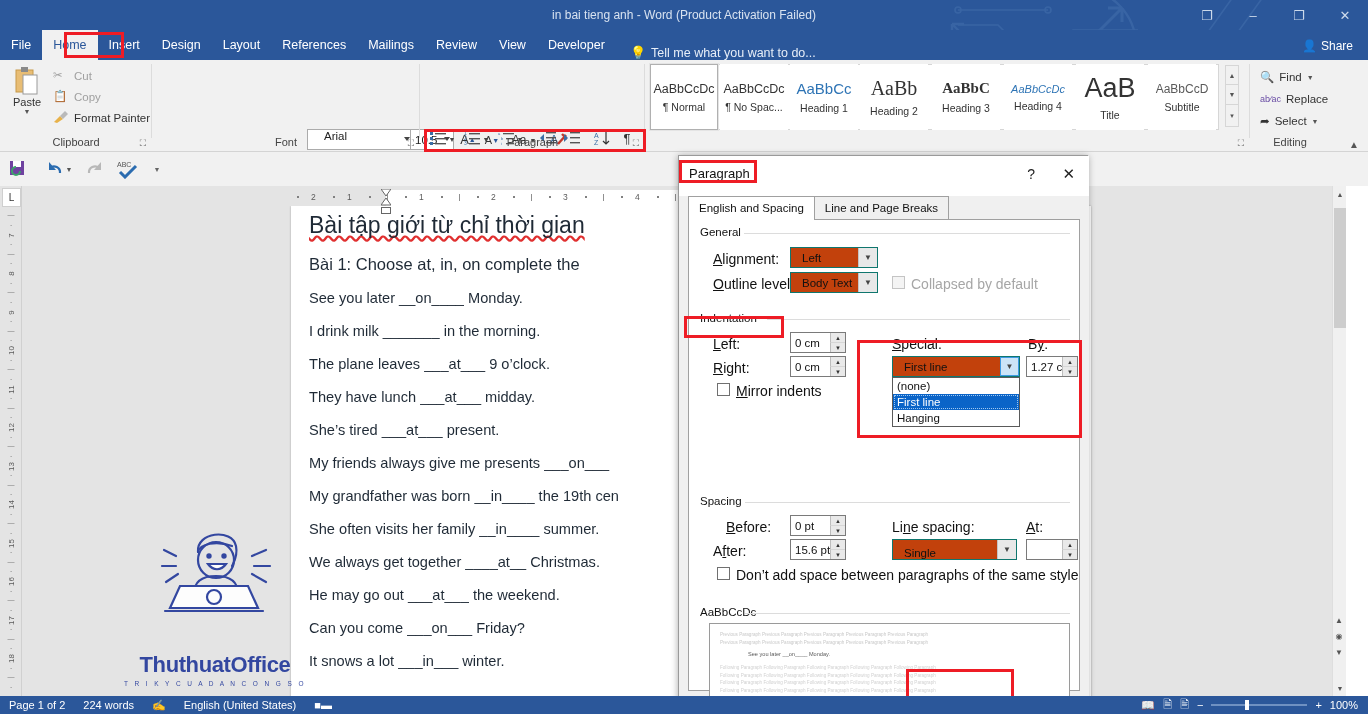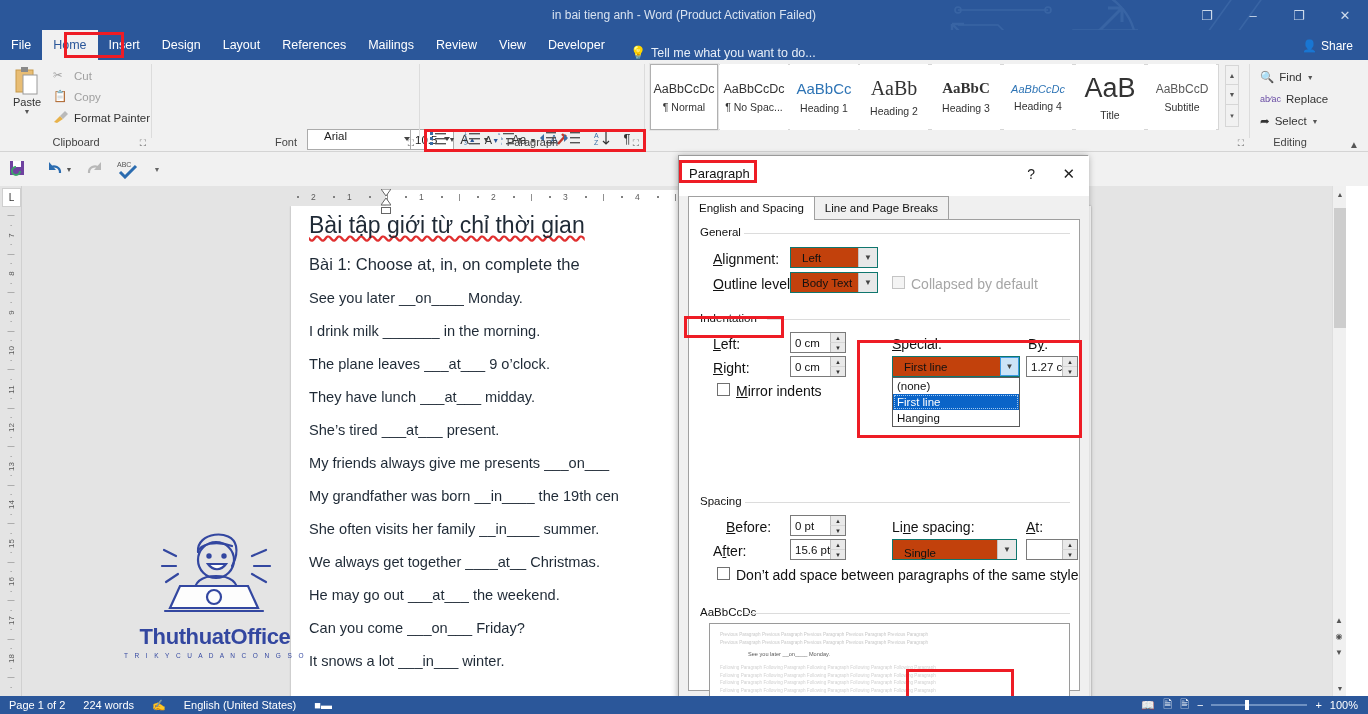--- a/index.html
+++ b/index.html
@@ -164,21 +164,21 @@
   .doc-p{
     font-size:14.6px; color:#1f2a36; white-space:nowrap; margin-bottom:17px; position:relative;
   }
   .sq { text-decoration: underline wavy #e03030; text-decoration-skip-ink:none; }
 
   .watermark{
     position:absolute; left:98px; top:330px; width:190px; height:155px;
     opacity:.95; pointer-events:none; text-align:center;
   }
   .wm-text{
-    font-size:22px; font-weight:bold; color:#2a3f9d; letter-spacing:-.4px;
+    font-size:22px; font-weight:bold; color:#2a3f9d; letter-spacing:-.4px;margin-top:28px;
   }
   .wm-sub{ font-size:6.5px; color:#2a3f9d; letter-spacing:2.4px; margin-top:2px; }
 
   
   .vscroll{
     position:absolute; right:0; top:0; width:14px; height:510px; background:#f0f0f0;
     border-left:1px solid #dedede;
   }
   .vscroll .thumb{ position:absolute; left:1px; top:22px; width:12px; height:120px; background:#cdcdcd;}
   .vscroll .arw{ position:absolute; left:0; width:14px;height:16px; display:flex;align-items:center;

